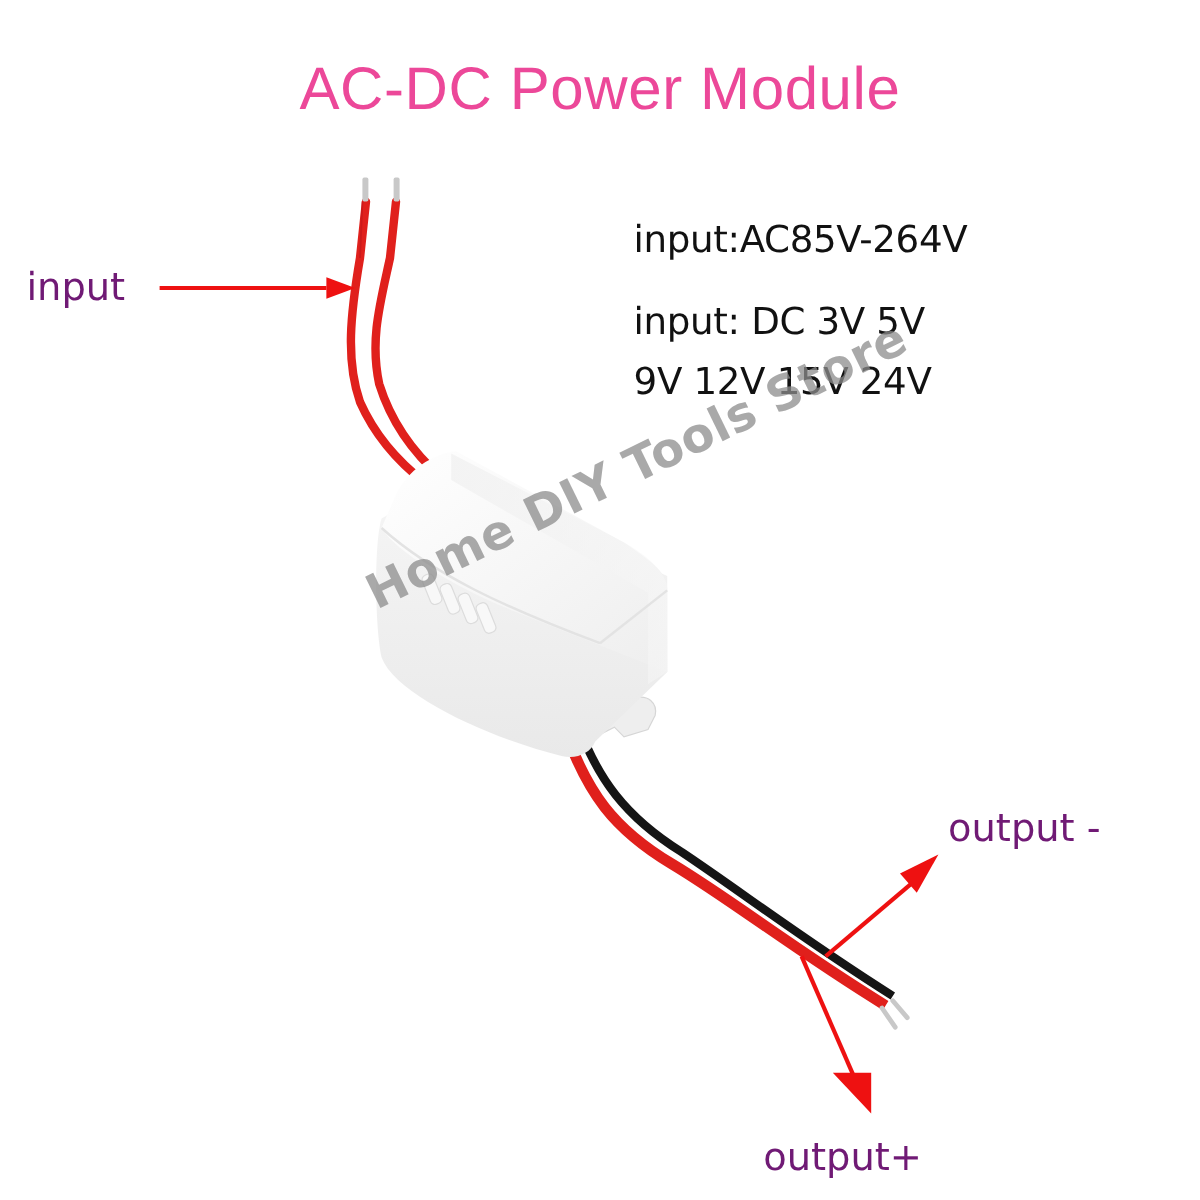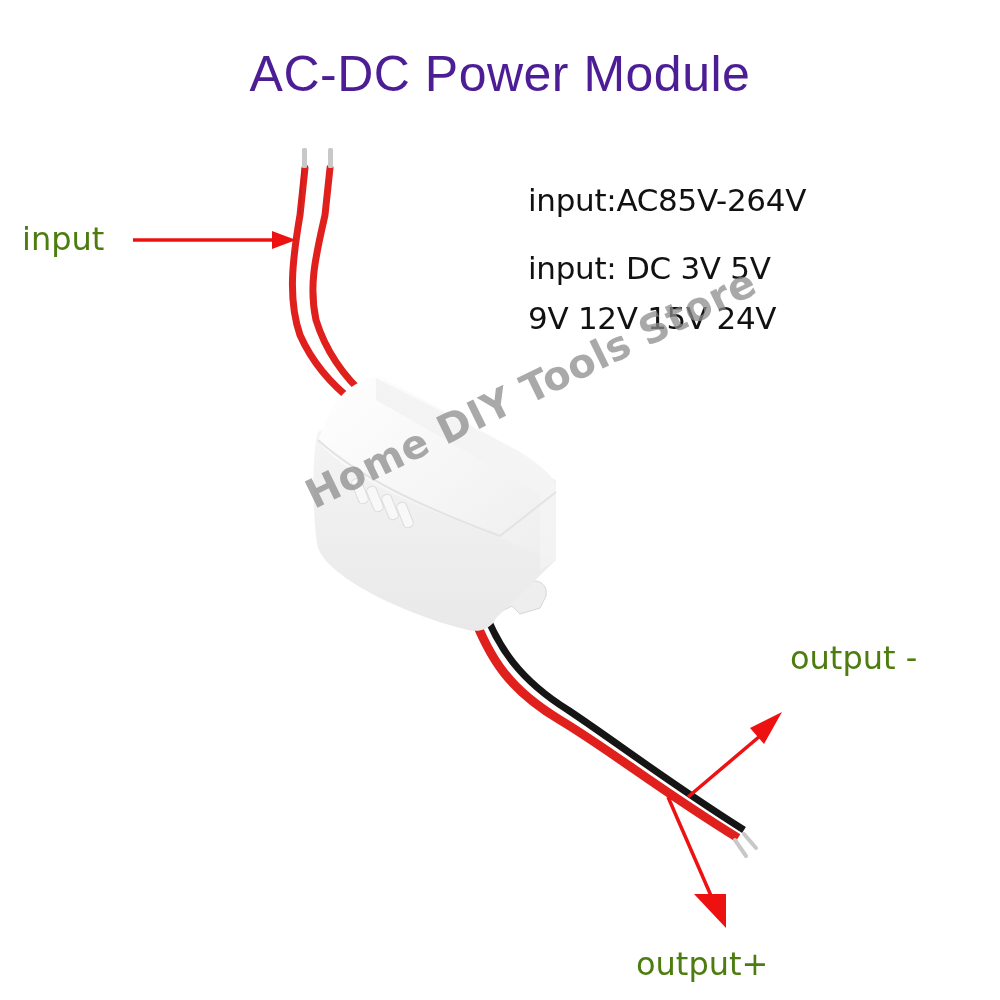--- a/index.html
+++ b/index.html
@@ -1,30 +1,30 @@
 <!DOCTYPE html>
 <html><head>
   <meta charset="utf-8">
   <style>
     html, body { margin: 0; padding: 0; background: #ffffff; }
     body { width: 1000px; height: 1000px; position: relative; overflow: hidden;
            font-family: "DejaVu Sans", "Liberation Sans", sans-serif; color: #111111; }
     .canvas { position: absolute; left: 0; top: 0; width: 1000px; height: 1000px; }
     .title { position: absolute; left: 0; top: 34px; width: 1000px; text-align: center;
-             font-size: 50px; line-height: 80px; color: #4c1d95; letter-spacing: 0.5px;
+             font-size: 50px; line-height: 80px; color: #ec4899; letter-spacing: 0.5px;
              font-family: "Liberation Sans", sans-serif; font-weight: 400; }
     .spec { position: absolute; left: 528px; font-size: 31px; line-height: 40px; color: #111; white-space: nowrap;
             font-family: "DejaVu Sans", sans-serif; letter-spacing: -0.3px; }
     .spec1 { top: 180px; }
     .spec2 { top: 248px; }
     .spec3 { top: 298px; }
-    .label { position: absolute; font-size: 32px; line-height: 40px; color: #4d7c0f; white-space: nowrap;
+    .label { position: absolute; font-size: 32px; line-height: 40px; color: #701a75; white-space: nowrap;
              font-family: "DejaVu Sans", sans-serif; }
     .label-input { left: 22px; top: 219px; }
-    .label-outneg { left: 790px; top: 638px; }
+    .label-outneg { left: 790px; top: 670px; }
     .label-outpos { left: 636px; top: 944px; }
     .watermark { position: absolute; left: 298px; top: 476px; font-size: 40px; font-weight: 700;
                  color: rgba(140,140,140,0.75); white-space: nowrap; transform-origin: 0 0;
                  transform: rotate(-26deg); font-family: "DejaVu Sans", sans-serif; letter-spacing: 0.5px; }
   </style>
 </head>
 <body>
 
 <svg class="canvas" viewBox="0 0 1000 1000" xmlns="http://www.w3.org/2000/svg">
   <defs>

